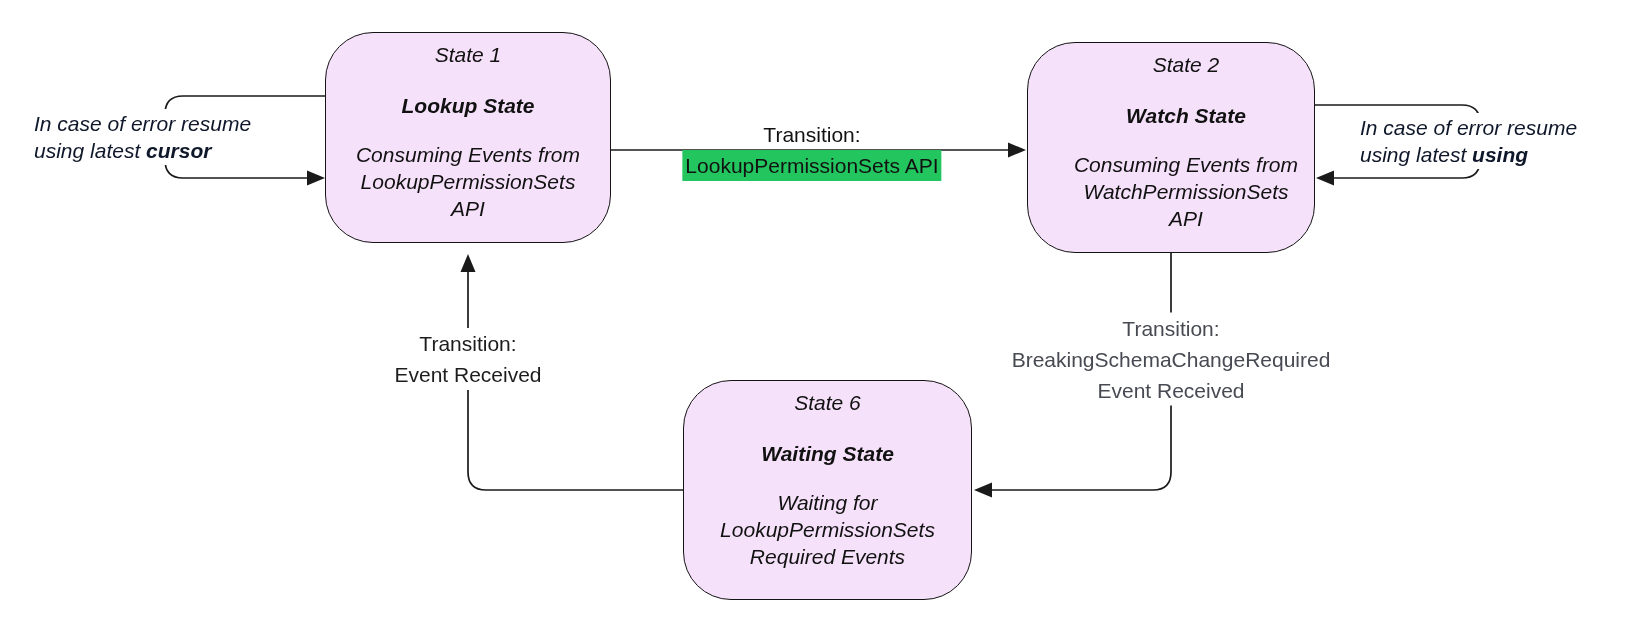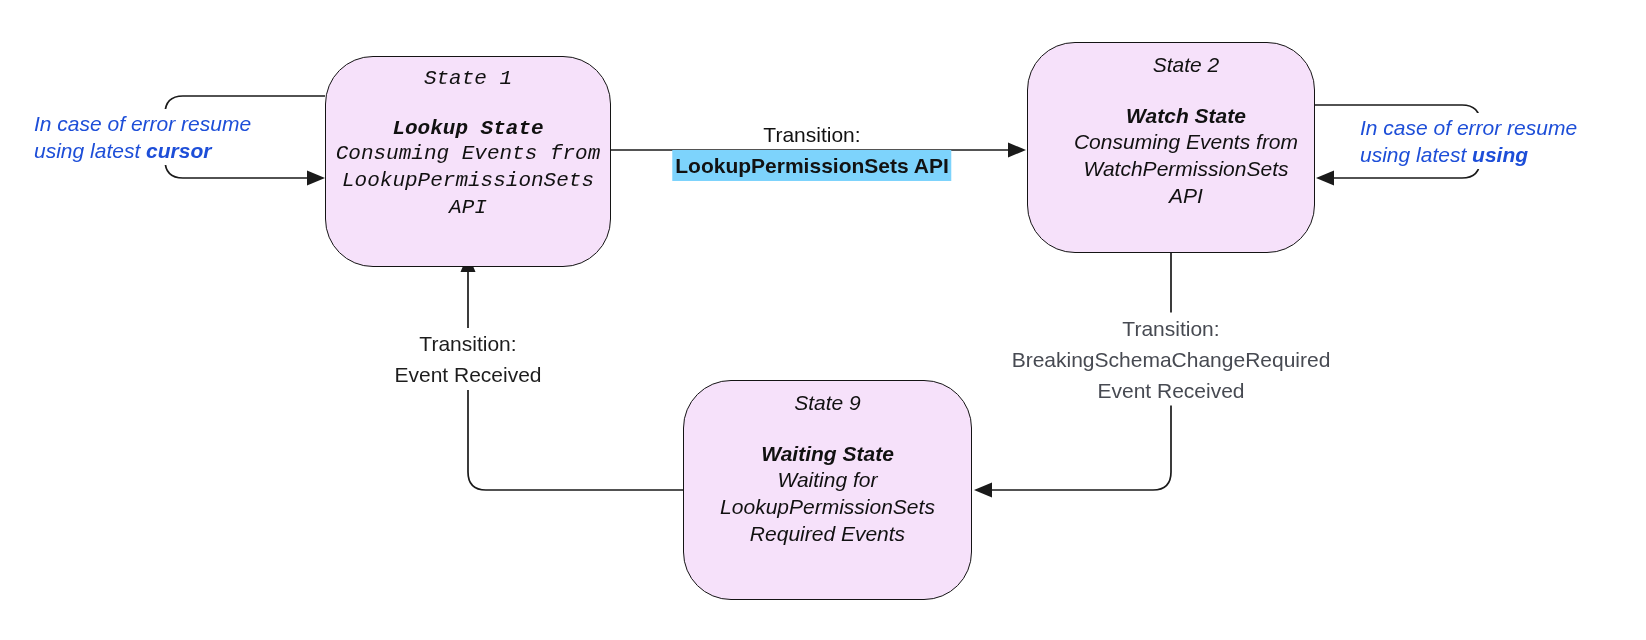--- a/index.html
+++ b/index.html
@@ -24,50 +24,50 @@
     box-sizing: border-box;
     display: flex;
     flex-direction: column;
     align-items: center;
     text-align: center;
     font-style: italic;
     font-size: 21px;
   }
   .state-title { margin-top: 10px; }
   .state-name  { margin-top: 27px; font-weight: bold; }
-  .state-desc  { line-height: 27px; white-space: pre-line; }
+  .state-desc  { margin-top: 23px; line-height: 27px; white-space: pre-line; }
 
-  #state1 { left: 325px;  top: 56px;  width: 286px; height: 211px; font-family: Liberation Mono, monospace; }
+  #state1 { left: 325px;  top: 32px;  width: 286px; height: 211px; }
   #state2 { left: 1027px; top: 42px;  width: 288px; height: 211px; padding-left: 30px; }
   #state3 { left: 683px;  top: 380px; width: 289px; height: 220px; }
 
   .t-label {
     position: absolute;
     transform: translate(-50%, -50%);
     text-align: center;
     font-size: 21px;
     line-height: 31px;
     white-space: nowrap;
   }
   .t-label > div { display: block; }
   .t-label.mid { left: 812px; top: 150px; color: #121212; }
-  .t-label.mid .on-line { background: #7dd3fc; padding: 0 3px; font-weight: bold; }
+  .t-label.mid .on-line { background: #22c55e; padding: 0 3px; }
   .t-label.vert { background: #ffffff; padding: 0 5px; }
   .t-label.left-v  { left: 468px;  top: 359px; color: #1d1d1d; }
   .t-label.right-v { left: 1171px; top: 359px; color: #474a52; }
 
   .loop-label {
     position: absolute;
     font-size: 21px;
     font-style: italic;
     line-height: 27px;
     white-space: pre-line;
     background: #ffffff;
     padding: 1px 4px;
-    color: #1d4ed8;
+    color: #0f172a;
   }
   .loop-label b { font-weight: bold; margin-top: 13px; }
   .loop-left  { left: 30px;   top: 109px; }
   .loop-right { left: 1356px; top: 113px; }
 </style>
 </head>
 <body>
 
 <div class="canvas">
 
@@ -99,21 +99,21 @@
 
   <div class="state-box" id="state2">
     <div class="state-title">State 2</div>
     <div class="state-name">Watch State</div>
     <div class="state-desc">Consuming Events from
 WatchPermissionSets
 API</div>
   </div>
 
   <div class="state-box" id="state3">
-    <div class="state-title">State 9</div>
+    <div class="state-title">State 6</div>
     <div class="state-name">Waiting State</div>
     <div class="state-desc">Waiting for
 LookupPermissionSets
 Required Events</div>
   </div>
 
   <div class="t-label mid">
     <div>Transition:</div>
     <div class="on-line">LookupPermissionSets API</div>
   </div>

